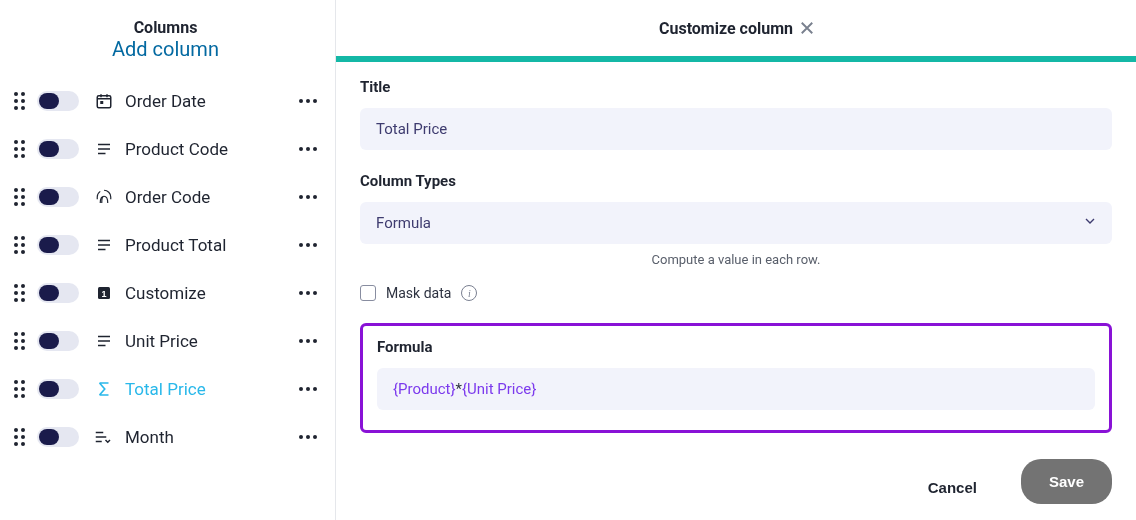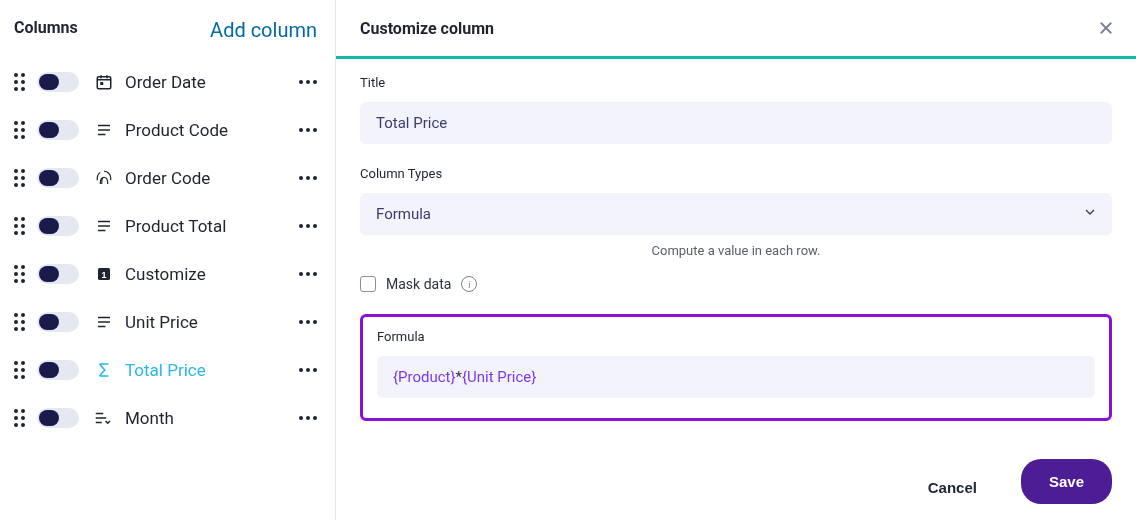--- a/index.html
+++ b/index.html
@@ -20,22 +20,23 @@
   }
   
   .sidebar {
     width: 336px;
     border-right: 1px solid #e5e7eb;
     padding: 14px 10px 10px 10px;
   }
   .sidebar-header {
     display: flex;
     justify-content: space-between;
-    align-items: flex-start;
+    align-items: center;
     padding: 4px 8px 16px 4px;
+    flex-direction: column;
   }
   .sidebar-title {
     font-weight: 700;
     font-size: 16px;
     color: #1f2430;
   }
   .add-column {
     font-size: 20px;
     color: #0369a1;
     cursor: pointer;
@@ -101,44 +102,44 @@
   }
 
   
   .main {
     flex: 1;
     display: flex;
     flex-direction: column;
   }
   .main-header {
     display: flex;
-    justify-content: space-between;
+    justify-content: center;
     align-items: center;
     padding: 14px 16px 14px 24px;
-    border-bottom: 3px solid #14b8a6;
+    border-bottom: 6px solid #14b8a6;
   }
   .main-title {
     font-weight: 700;
     font-size: 16px;
   }
   .close-x {
     width: 28px; height: 28px;
     display: flex; align-items: center; justify-content: center;
     cursor: pointer;
     color: #79808e;
   }
   .close-x svg { width: 18px; height: 18px; stroke: currentColor; stroke-width: 2.5; }
 
   .main-body {
     padding: 16px 24px 0 24px;
     flex: 1;
   }
   .field-label {
-    font-weight: 400;
-    font-size: 13px;
+    font-weight: 700;
+    font-size: 15px;
     margin-bottom: 12px;
   }
   .text-input {
     width: 100%;
     padding: 12px 16px;
     border: none;
     border-radius: 6px;
     background: #f2f3fb;
     color: #3e3b6f;
     font-size: 15px;
@@ -220,21 +221,21 @@
     cursor: pointer;
     padding: 8px 6px;
   }
   .btn-save {
     border: none;
     border-radius: 20px;
     padding: 14px 28px;
     font-weight: 700;
     font-size: 15px;
     color: #fff;
-    background: #4c1d95;
+    background: #737373;
     cursor: pointer;
   }
 </style>
 </head>
 <body>
 
 <div class="app">
   <aside class="sidebar">
     <div class="sidebar-header">
       <div class="sidebar-title">Columns</div>

